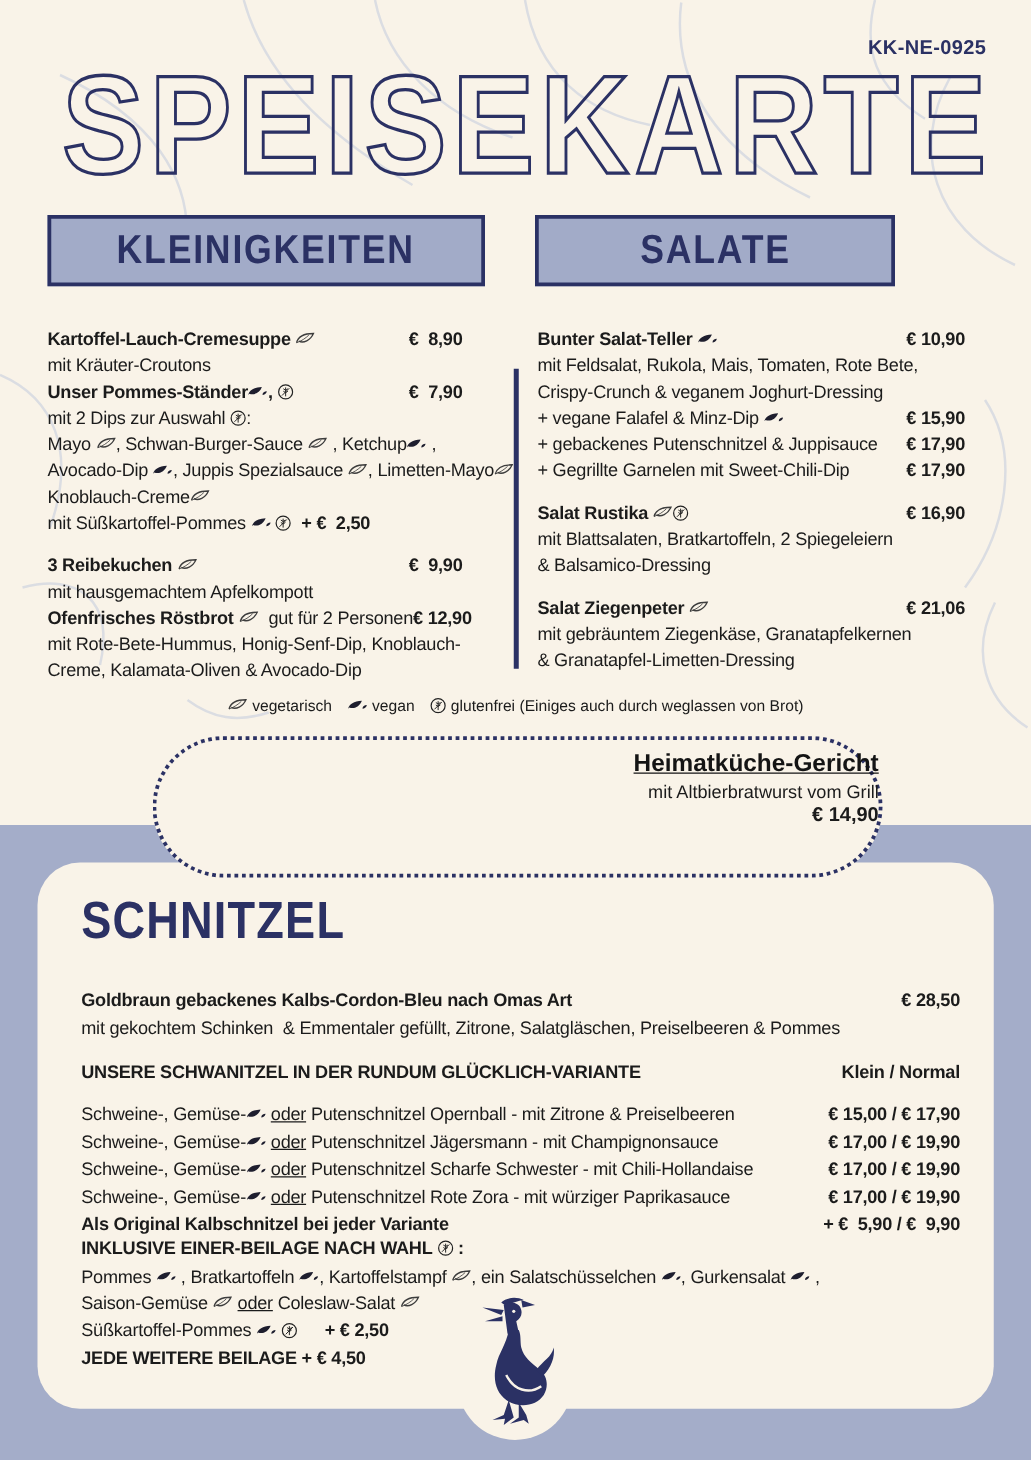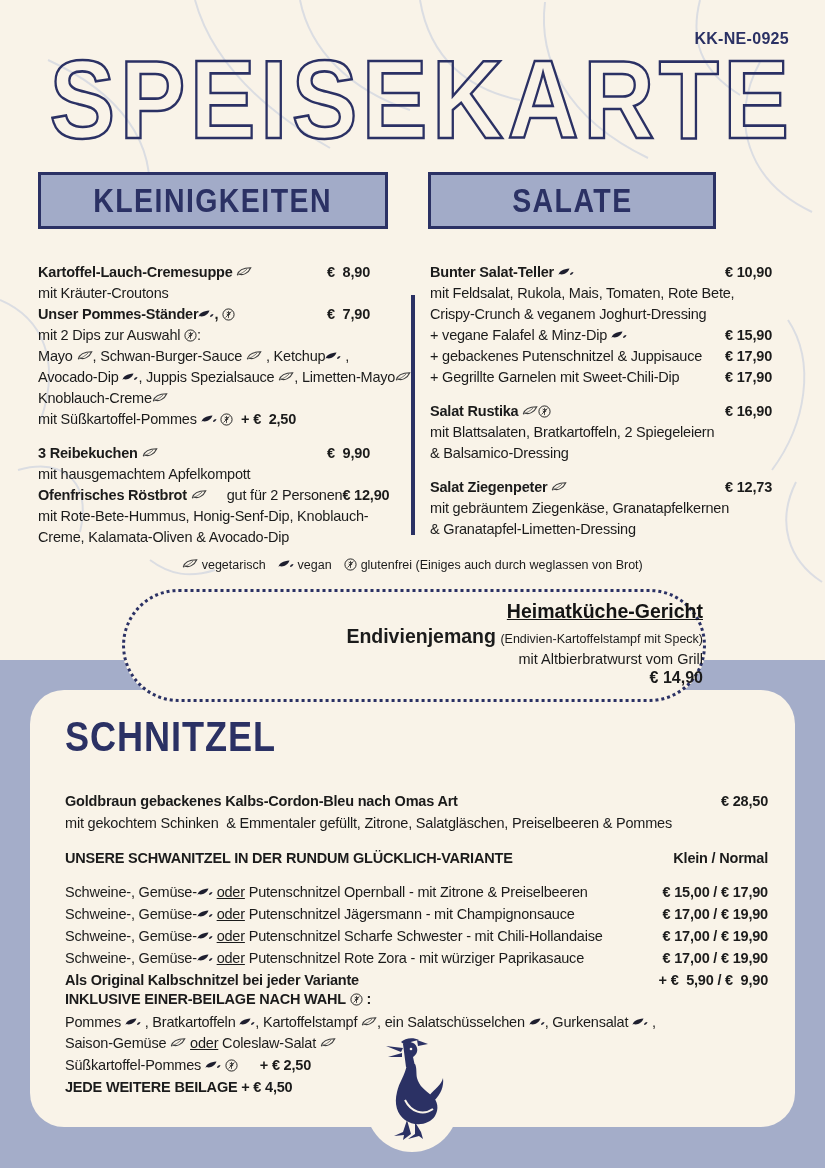--- a/index.html
+++ b/index.html
@@ -23,21 +23,21 @@
                transform:scale(.95,1.08);}
   .secbox.sb-left{left:38px;width:350px;}
   .secbox.sb-right{left:428px;width:288px;}
 
   .col{position:absolute;top:262px;z-index:2;font-size:14.5px;line-height:21px;letter-spacing:-.2px;}
   .col-left{left:38px;width:372px;}
   .col-right{left:430px;width:342px;}
   .divider{position:absolute;left:411px;top:295px;width:3.5px;height:240px;background:#2b3164;z-index:2;}
 
   .m-head{display:flex;align-items:baseline;font-weight:bold;white-space:nowrap;}
-  .m-suffix{font-weight:normal;margin-left:20px;}
+  .m-suffix{font-weight:normal;margin-left:8px;}
   .m-price{margin-left:auto;white-space:nowrap;font-weight:bold;}
   .col-left .m-price{margin-right:40px;}
   .m-line{font-weight:normal;white-space:nowrap;}
   .a-row{display:flex;white-space:nowrap;}
   .a-price{margin-left:auto;font-weight:bold;}
   .col-right .m-item + .m-item{margin-top:13px;}
   .col-left .m-item:nth-child(3){margin-top:13px;}
 
   .legend{position:absolute;top:557px;left:0;width:825px;text-align:center;font-size:12.5px;
           color:#1b1b1b;z-index:2;}
@@ -234,44 +234,40 @@
         </div>
         <div class="m-line">mit Blattsalaten, Bratkartoffeln, 2 Spiegeleiern</div>
         <div class="m-line">&amp; Balsamico-Dressing</div>
       </div>
       <div class="m-item">
         <div class="m-head">
           <span class="m-title">Salat Ziegenpeter <span class="ic ic-veg"><svg viewBox="0 0 26 18">
                 <path d="M2 15 C4 7 11 3 24 3 C20 12 11 16 5 13" fill="none" stroke="#3d3d3d" stroke-width="1.7"></path>
                 <path d="M2 15 C8 13 14 9 18 5" fill="none" stroke="#3d3d3d" stroke-width="1.1"></path>
               </svg></span></span>
-          <span class="m-price">€ 12,73</span>
+          <span class="m-price">€ 21,06</span>
         </div>
         <div class="m-line">mit gebräuntem Ziegenkäse, Granatapfelkernen</div>
         <div class="m-line">&amp; Granatapfel-Limetten-Dressing</div>
       </div>
     </div>
 
   <div class="legend"><span class="ic ic-veg"><svg viewBox="0 0 26 18">
           <path d="M2 15 C4 7 11 3 24 3 C20 12 11 16 5 13" fill="none" stroke="#3d3d3d" stroke-width="1.7"></path>
           <path d="M2 15 C8 13 14 9 18 5" fill="none" stroke="#3d3d3d" stroke-width="1.1"></path>
         </svg></span> vegetarisch <span class="ic ic-vegan"><svg viewBox="0 0 32 18">
           <path d="M1 16 C3 8 10 4 23 3 C20 12 10 17 3 14 Z" fill="#1e1e2e"></path>
           <path d="M24 16 C24 12 27 10 31 10 C30 14 27 16 24 16 Z" fill="#1e1e2e"></path>
         </svg></span> vegan <span class="ic ic-gf"><svg viewBox="0 0 20 20">
           <circle cx="10" cy="10" r="8.6" fill="none" stroke="#222" stroke-width="1.5"></circle>
           <path d="M10 4.5 V15.5 M10 8 L7.2 6.2 M10 8 L12.8 6.2 M10 11 L7.2 9.2 M10 11 L12.8 9.2 M5.5 14.5 L14.5 5.5" stroke="#222" stroke-width="1.2" fill="none"></path>
         </svg></span> glutenfrei (Einiges auch durch weglassen von Brot)</div>
 
   <div class="special">
     <div class="sp-head">Heimatküche-Gericht</div>
-    <div class="sp-line">
-      <span class="sp-dish">Endivienjemang</span>
-      <span class="sp-note">(Endivien-Kartoffelstampf mit Speck)</span>
-    </div>
     <div class="sp-sub">mit Altbierbratwurst vom Grill</div>
     <div class="sp-price">€ 14,90</div>
   </div>
 
   <div class="card">
     <div class="sch-title">SCHNITZEL</div>
 
     <div class="blk cordon">
       <div class="m-head">
         <span class="m-title">Goldbraun gebackenes Kalbs-Cordon-Bleu nach Omas Art</span>

